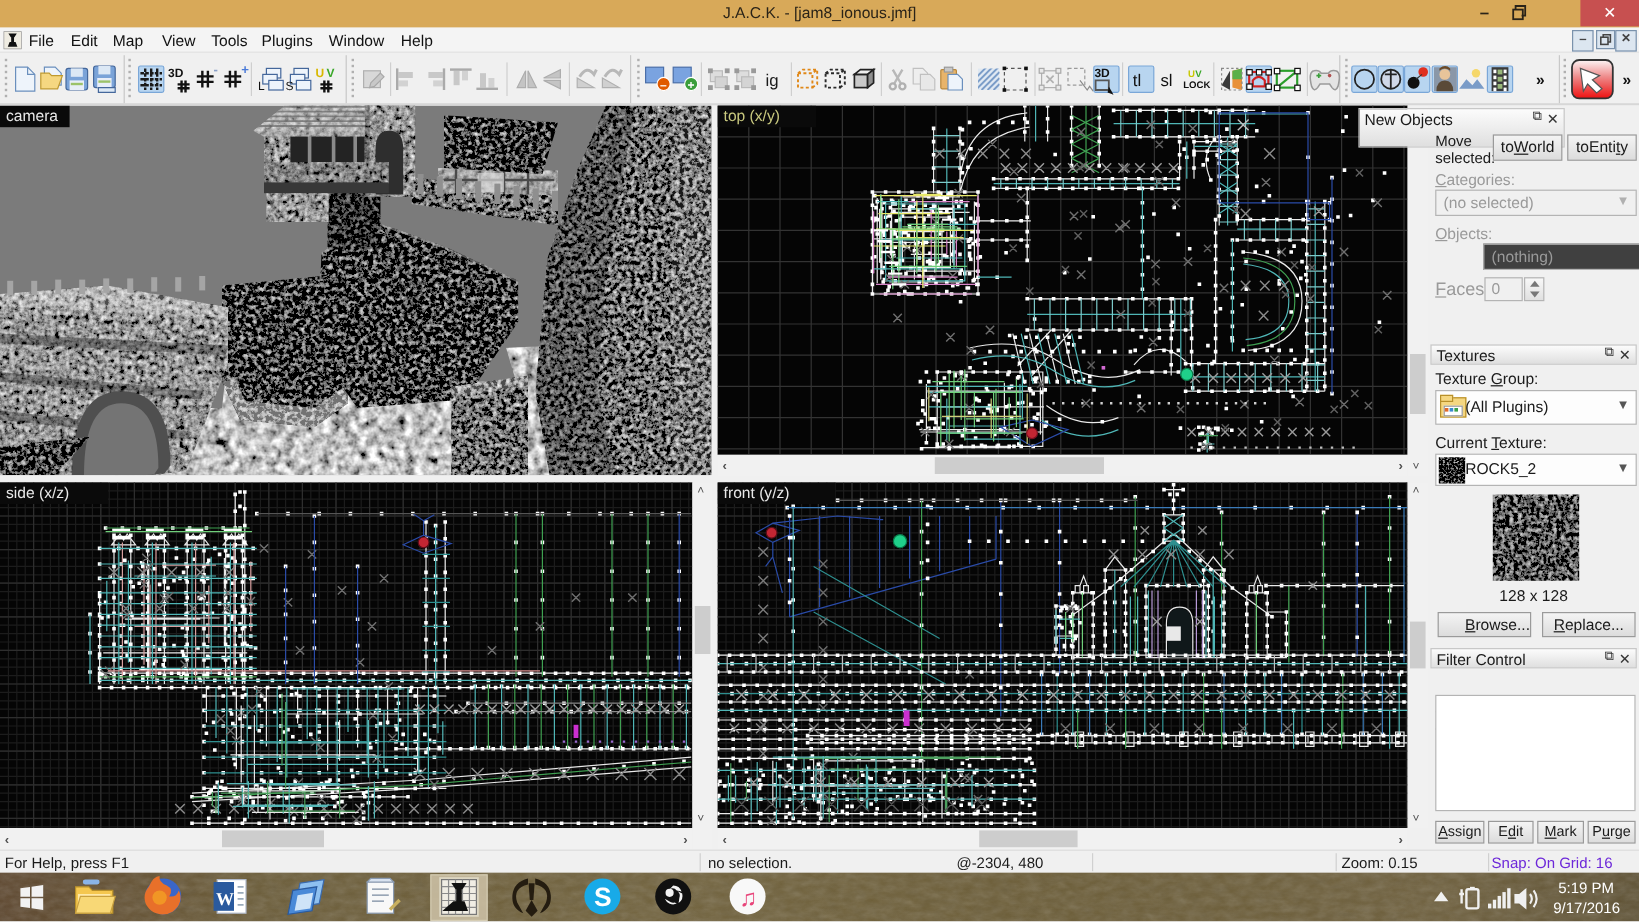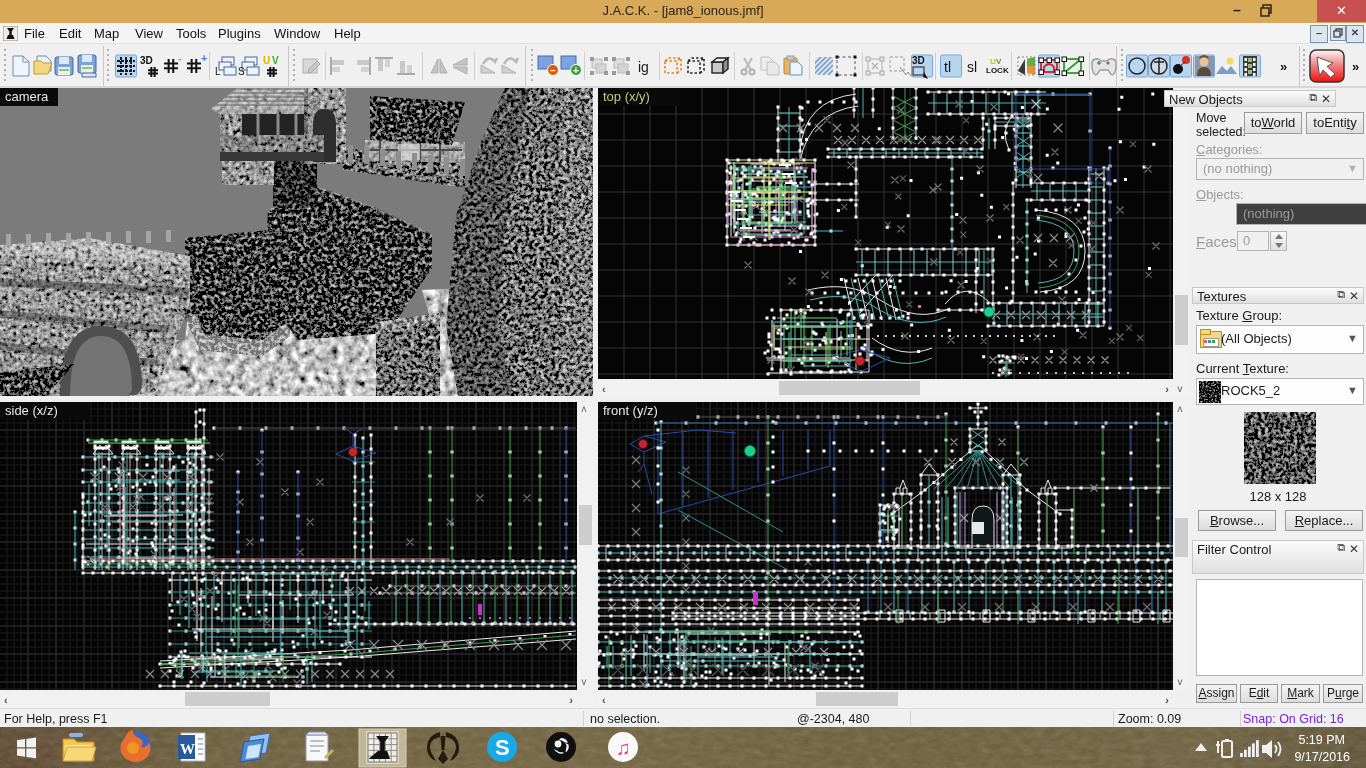--- a/index.html
+++ b/index.html
@@ -601,31 +601,31 @@
 <div style="position:absolute;bottom:2px;left:4px;color:#505050;font-size:10px">˅</div>
 <div style="position:absolute;top:116px;left:2px;height:39px;width:13px;background:#cdcdcd"></div>
     </div>
 <div style="position:absolute;left:598px;top:690px;width:575px;height:18px;background:#f1f1f1">
 <div style="position:absolute;left:4px;top:4px;color:#505050;font-size:11px;font-weight:bold">‹</div>
 <div style="position:absolute;right:4px;top:4px;color:#505050;font-size:11px;font-weight:bold">›</div>
 <div style="position:absolute;left:218px;top:2px;width:82px;height:14px;background:#cdcdcd"></div>
     </div>
 <div style="position:absolute;left:577px;top:690px;width:17px;height:18px;background:#f1f1f1"></div>
 <div style="position:absolute;left:1190px;top:88px;width:176px;height:622px;background:#f0f0f0"></div>
-    <div style="position:absolute;left:1164px;top:90px;width:172px;height:17px;background:linear-gradient(#fcfcfc,#dfdfdf);border:1px solid #c8c8c8;box-sizing:border-box">
+    <div style="position:absolute;left:1132px;top:90px;width:172px;height:33px;background:linear-gradient(#fcfcfc,#dfdfdf);border:1px solid #c8c8c8;box-sizing:border-box">
 <span style="position:absolute;left:4px;top:1px;font-size:13px;color:#1a1a1a">New Objects</span>
 <span style="position:absolute;right:18px;top:0px;font-size:11px;color:#333">⧉</span>
 <span style="position:absolute;right:4px;top:1px;font-size:12px;color:#333">✕</span>
     </div>
     <div style="position:absolute;left:1196px;top:111px;width:50px;font-size:12.5px;color:#1a1a1a;line-height:14px">Move selected:</div>
     <div style="position:absolute;left:1244px;top:112px;width:58px;height:22px;background:linear-gradient(#f4f4f4,#dcdcdc);border:1px solid #9a9a9a;box-sizing:border-box;text-align:center;font-size:13px;color:#1a1a1a;line-height:20px">to<u>W</u>orld</div>
     <div style="position:absolute;left:1306px;top:112px;width:58px;height:22px;background:linear-gradient(#f4f4f4,#dcdcdc);border:1px solid #9a9a9a;box-sizing:border-box;text-align:center;font-size:13px;color:#1a1a1a;line-height:20px">toEnti<u>t</u>y</div>
     <div style="position:absolute;left:1196px;top:142px;font-size:13px;color:#9a9a9a"><u>C</u>ategories:</div>
     <div style="position:absolute;left:1196px;top:158px;width:168px;height:22px;background:#f0f0f0;border:1px solid #b4b4b4;box-sizing:border-box">
-<span style="position:absolute;left:6px;top:2px;font-size:13px;color:#9a9a9a">(no nothing)</span>
+<span style="position:absolute;left:6px;top:2px;font-size:13px;color:#9a9a9a">(no selected)</span>
 <span style="position:absolute;right:5px;top:3px;color:#b0b0b0;font-size:11px">▼</span>
     </div>
     <div style="position:absolute;left:1196px;top:187px;font-size:13px;color:#9a9a9a"><u>O</u>bjects:</div>
     <div style="position:absolute;left:1236px;top:203px;width:152px;height:22px;background:#404040;border:1px solid #b4b4b4;box-sizing:border-box">
 <span style="position:absolute;left:6px;top:2px;font-size:13px;color:#9a9a9a">(nothing)</span>
 <span style="position:absolute;right:5px;top:3px;color:#b0b0b0;font-size:11px">▼</span>
     </div>
     <div style="position:absolute;left:1196px;top:233px;font-size:15px;color:#9a9a9a"><u>F</u>aces:</div>
     <div style="position:absolute;left:1237px;top:231px;width:32px;height:20px;background:#f0f0f0;border:1px solid #b4b4b4;box-sizing:border-box;font-size:13px;color:#9a9a9a;padding:1px 0 0 5px">0</div>
     <div style="position:absolute;left:1270px;top:231px;width:17px;height:20px;border:1px solid #b4b4b4;background:linear-gradient(#f8f8f8,#e0e0e0);box-sizing:border-box">
@@ -640,38 +640,38 @@
     <div style="position:absolute;left:1196px;top:308px;font-size:13px;color:#1a1a1a">Texture <u>G</u>roup:</div>
     <div style="position:absolute;left:1196px;top:325px;width:168px;height:29px;background:#fdfdfd;border:1px solid #b4b4b4;box-sizing:border-box">
       <div style="position:absolute;left:3px;top:3px;width:22px;height:22px">
         <div style="position:absolute;left:0;top:2px;width:20px;height:15px;background:#f5d781;border:1px solid #b8902a"></div>
         <div style="position:absolute;left:0;top:0px;width:9px;height:4px;background:#f5d781;border:1px solid #b8902a"></div>
         <div style="position:absolute;left:3px;top:9px;width:14px;height:7px;background:#fff;border:1px solid #999"></div>
         <div style="position:absolute;left:4px;top:11px;width:3px;height:3px;background:#e06a2a"></div>
         <div style="position:absolute;left:8px;top:11px;width:3px;height:3px;background:#3a8ad0"></div>
         <div style="position:absolute;left:12px;top:11px;width:3px;height:3px;background:#3aa04a"></div>
       </div>
-<span style="position:absolute;left:24px;top:5px;font-size:13px;color:#1a1a1a">(All Objects)</span>
+<span style="position:absolute;left:24px;top:5px;font-size:13px;color:#1a1a1a">(All Plugins)</span>
 <span style="position:absolute;right:5px;top:6px;color:#555;font-size:11px">▼</span>
     </div>
     <div style="position:absolute;left:1196px;top:361px;font-size:13px;color:#1a1a1a">Current <u>T</u>exture:</div>
     <div style="position:absolute;left:1196px;top:378px;width:168px;height:27px;background:#fdfdfd;border:1px solid #b4b4b4;box-sizing:border-box">
       <svg width="22" height="22" style="position:absolute;left:2px;top:2px">
         <rect width="22" height="22" filter="url(#pRockS)"></rect>
       </svg>
 <span style="position:absolute;left:24px;top:4px;font-size:13px;color:#1a1a1a">ROCK5_2</span>
 <span style="position:absolute;right:5px;top:5px;color:#555;font-size:11px">▼</span>
     </div>
     <svg width="72" height="72" style="position:absolute;left:1244px;top:412px">
       <rect width="72" height="72" filter="url(#pRock)"></rect>
     </svg>
     <div style="position:absolute;left:1190px;top:489px;width:176px;text-align:center;font-size:13px;color:#1a1a1a">128 x 128</div>
-    <div style="position:absolute;left:1198px;top:510px;width:78px;height:21px;background:linear-gradient(#f4f4f4,#dcdcdc);border:1px solid #9a9a9a;box-sizing:border-box;text-align:center;font-size:13px;color:#1a1a1a;line-height:19px"><u>B</u>rowse...</div>
+    <div style="position:absolute;left:1198px;top:510px;width:78px;height:21px;background:linear-gradient(#f4f4f4,#dcdcdc);border:1px solid #9a9a9a;box-sizing:border-box;text-align:right;font-size:13px;color:#1a1a1a;line-height:19px"><u>B</u>rowse...</div>
     <div style="position:absolute;left:1285px;top:510px;width:78px;height:21px;background:linear-gradient(#f4f4f4,#dcdcdc);border:1px solid #9a9a9a;box-sizing:border-box;text-align:center;font-size:13px;color:#1a1a1a;line-height:19px"><u>R</u>eplace...</div>
-    <div style="position:absolute;left:1192px;top:540px;width:172px;height:34px;background:linear-gradient(#fcfcfc,#dfdfdf);border:1px solid #c8c8c8;box-sizing:border-box">
+    <div style="position:absolute;left:1192px;top:540px;width:172px;height:17px;background:linear-gradient(#fcfcfc,#dfdfdf);border:1px solid #c8c8c8;box-sizing:border-box">
 <span style="position:absolute;left:4px;top:1px;font-size:13px;color:#1a1a1a">Filter Control</span>
 <span style="position:absolute;right:18px;top:0px;font-size:11px;color:#333">⧉</span>
 <span style="position:absolute;right:4px;top:1px;font-size:12px;color:#333">✕</span>
     </div>
     <div style="position:absolute;left:1196px;top:590px;font-size:19px;color:#404040"><u>V</u>isGroups:</div>
     <div style="position:absolute;left:1196px;top:579px;width:167px;height:97px;background:#fff;border:1px solid #b4b4b4;box-sizing:border-box"></div>
     <div style="position:absolute;left:1196px;top:684px;width:41px;height:19px;background:linear-gradient(#f4f4f4,#dcdcdc);border:1px solid #9a9a9a;box-sizing:border-box;text-align:center;font-size:12px;color:#1a1a1a;line-height:17px"><u>A</u>ssign</div>
     <div style="position:absolute;left:1240px;top:684px;width:38px;height:19px;background:linear-gradient(#f4f4f4,#dcdcdc);border:1px solid #9a9a9a;box-sizing:border-box;text-align:center;font-size:12px;color:#1a1a1a;line-height:17px">E<u>d</u>it</div>
     <div style="position:absolute;left:1281px;top:684px;width:39px;height:19px;background:linear-gradient(#f4f4f4,#dcdcdc);border:1px solid #9a9a9a;box-sizing:border-box;text-align:center;font-size:12px;color:#1a1a1a;line-height:17px"><u>M</u>ark</div>
     <div style="position:absolute;left:1323px;top:684px;width:40px;height:19px;background:linear-gradient(#f4f4f4,#dcdcdc);border:1px solid #9a9a9a;box-sizing:border-box;text-align:center;font-size:12px;color:#1a1a1a;line-height:17px">P<u>u</u>rge</div>
@@ -694,21 +694,21 @@
             <feFuncG type="linear" slope="2.6" intercept="-1.3"></feFuncG>
             <feFuncB type="linear" slope="2.6" intercept="-1.3"></feFuncB>
           </feComponentTransfer>
         </filter>
 </defs>
     </svg>
 <div style="position:absolute;left:0;top:708px;width:1366px;height:33px;background:#f0f0f0;border-top:1px solid #dcdcdc;box-sizing:border-box">
       <span style="position:absolute;left:4px;top:3px;font-size:12.5px;color:#1a1a1a">For Help, press F1</span>
       <span style="position:absolute;left:590px;top:3px;font-size:12.5px;color:#1a1a1a">no selection.</span>
       <span style="position:absolute;left:797px;top:3px;font-size:12.5px;color:#1a1a1a">@-2304, 480</span>
-      <span style="position:absolute;left:1118px;top:3px;font-size:12.5px;color:#1a1a1a">Zoom: 0.09</span>
+      <span style="position:absolute;left:1118px;top:3px;font-size:12.5px;color:#1a1a1a">Zoom: 0.15</span>
       <span style="position:absolute;left:1243px;top:3px;font-size:12.5px;color:#6d28d9">Snap: On Grid: 16</span>
       <div style="position:absolute;left:583px;top:2px;width:1px;height:15px;background:#d0d0d0"></div>
       <div style="position:absolute;left:910px;top:2px;width:1px;height:15px;background:#d0d0d0"></div>
       <div style="position:absolute;left:1113px;top:2px;width:1px;height:15px;background:#d0d0d0"></div>
       <div style="position:absolute;left:1240px;top:2px;width:1px;height:15px;background:#d0d0d0"></div>
     </div>
 <svg width="1366" height="41" style="position:absolute;left:0;top:727px">
       <defs>
         <linearGradient id="tbg" x1="0" y1="0" x2="1" y2="0">
 <stop offset="0" stop-color="#5c452c"></stop>

